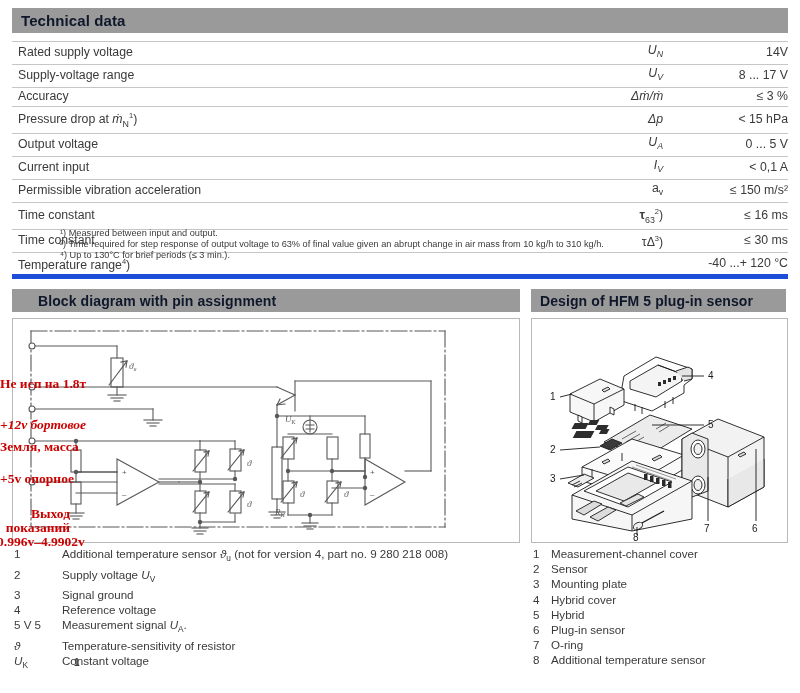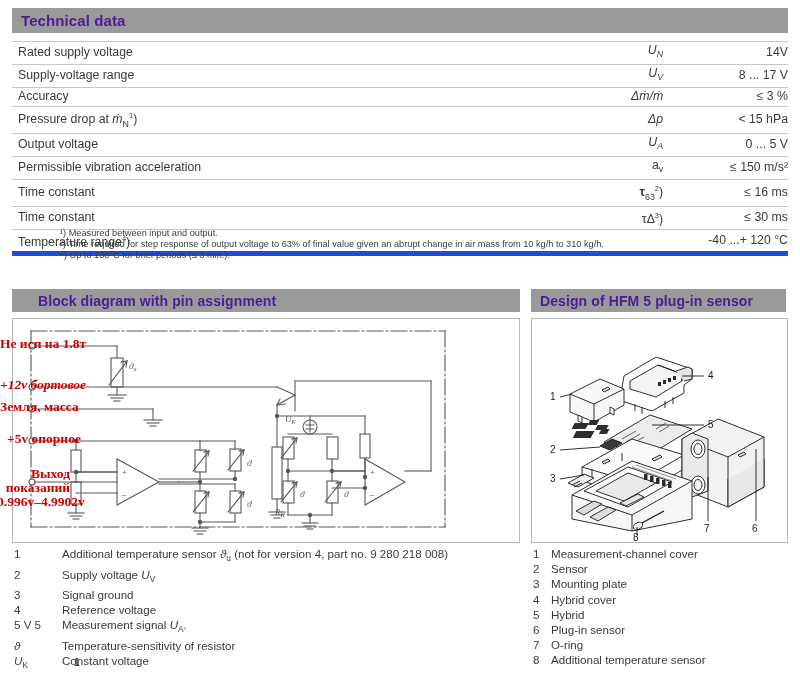--- a/index.html
+++ b/index.html
@@ -13,21 +13,21 @@
     position: relative;
     font-family: "Liberation Sans", sans-serif;
     color: #3a3a3a;
     overflow: hidden;
   }
 
   
   .section-bar {
     position: absolute;
     background: #9a9a9a;
-    color: #4c1d95;
+    color: #0f172a;
     font-weight: bold;
     display: flex;
     align-items: center;
     letter-spacing: .1px;
   }
 
   
   #tech-bar {
     left: 12px; top: 8px; width: 776px; height: 25px;
     font-size: 15px;
@@ -93,20 +93,21 @@
   
   .ru {
     position: absolute;
     color: #cc0000;
     font-family: "Liberation Serif", serif;
     font-weight: bold;
     font-size: 13.5px;
     text-align: right;
     white-space: nowrap;
     line-height: 14px;
+    margin-top: 40px;
   }
 
   svg { display: block; }
   .sub { font-size: .72em; vertical-align: sub; }
 </style>
 </head>
 <body>
 
 <div class="section-bar" id="tech-bar">
   <span>Technical data</span>
@@ -131,20 +132,25 @@
     </tr>
     <tr>
       <td class="c-label">Pressure drop at <i>ṁ</i><span class="sub">N</span><sup>1</sup>)</td>
       <td class="c-sym">Δ<i>p</i></td>
       <td class="c-val">&lt; 15 hPa</td>
     </tr>
     <tr>
       <td class="c-label">Output voltage</td>
       <td class="c-sym">U<span class="sub">A</span></td>
       <td class="c-val">0 ... 5 V</td>
+    </tr>
+    <tr>
+      <td class="c-label">Current input</td>
+      <td class="c-sym">I<span class="sub">V</span></td>
+      <td class="c-val">&lt; 0,1 A</td>
     </tr>
     <tr>
       <td class="c-label">Permissible vibration acceleration</td>
       <td class="c-sym" style="font-style:normal">a<span class="sub">v</span></td>
       <td class="c-val">≤ 150 m/s²</td>
     </tr>
     <tr>
       <td class="c-label">Time constant</td>
       <td class="c-sym" style="font-style:normal"><b>τ</b><span class="sub">63</span><sup>2</sup>)</td>
       <td class="c-val">≤ 16 ms</td>
@@ -340,21 +346,21 @@
 </div>
 
 <div style="position:absolute;left:0;top:318px;width:520px;height:225px;pointer-events:none">
   <div style="position:absolute;left:74px;top:339px;font-size:10px;font-weight:bold;color:#3a3a3a">1</div>
 
 </div>
 
 <div class="ru" style="left:0px; top:337px; width:72px;">Не исп на 1.8т</div>
 <div class="ru" style="left:0px; top:378px; width:70px;font-style:italic;">+12v бортовое</div>
 <div class="ru" style="left:0px; top:400px; width:70px;">Земля, масса</div>
-<div class="ru" style="left:7px; top:432px; width:70px;">+5v опорное</div>
+<div class="ru" style="left:0px; top:432px; width:70px;">+5v опорное</div>
 <div class="ru" style="left:0px; top:467px; width:70px; text-align:right;">
   <div>Выход</div>
   <div>показаний</div>
   <div style="margin-left:-3px">0.996v–4.9902v</div>
 </div>
 
 <div class="legend" id="block-legend">
   <div class="legend-row">
     <span class="lg-key">1</span>
     <span class="lg-text"><span>Additional temperature sensor</span> <i>ϑ</i><span class="sub">u</span> <span>(not for version 4, part no. 9 280 218 008)</span></span>

